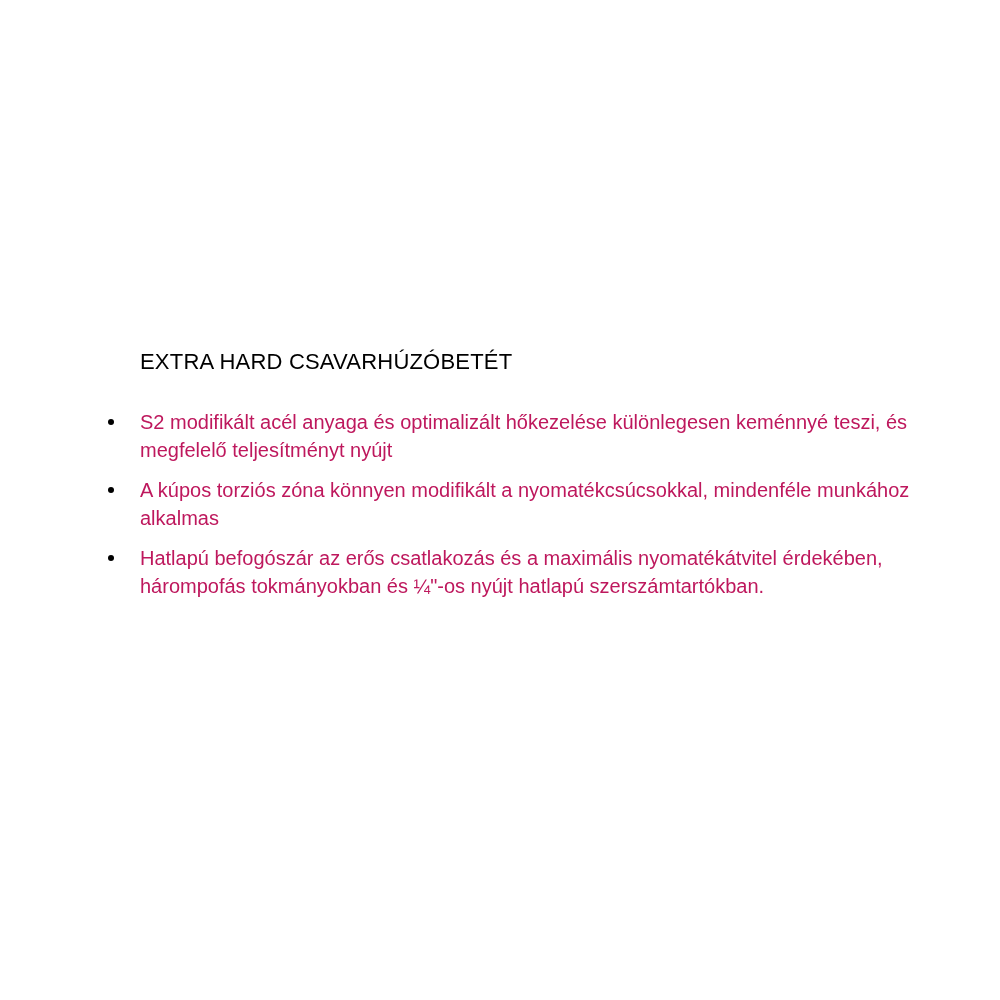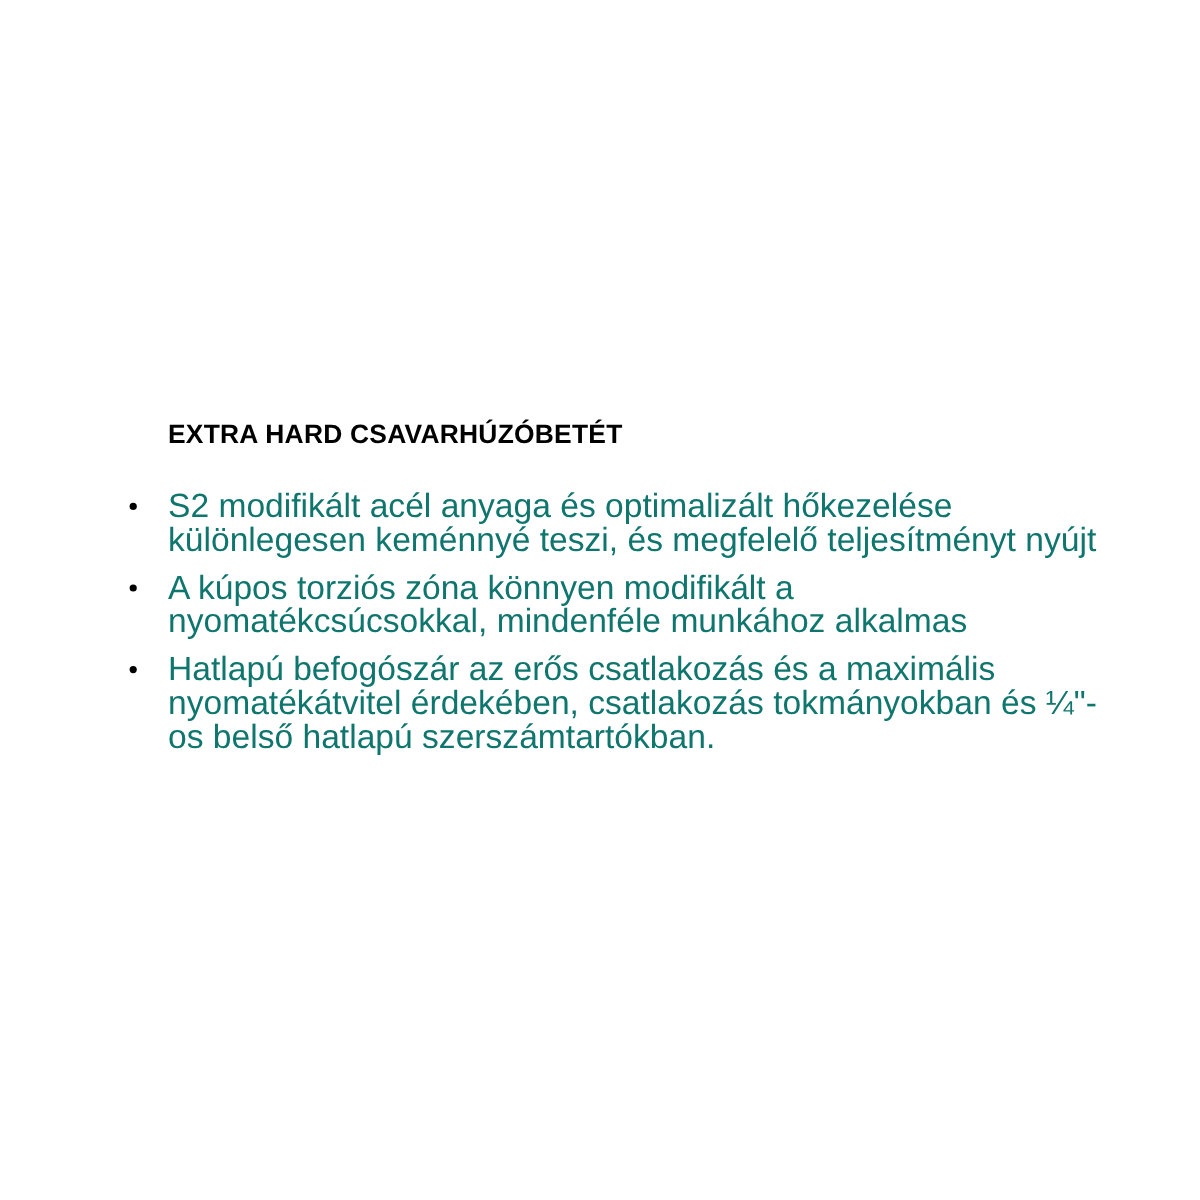--- a/index.html
+++ b/index.html
@@ -18,35 +18,35 @@
   }
   .doc-block {
     position: absolute;
     left: 140px;
     top: 348px;
     width: 780px;
   }
   .doc-title {
     margin: 0;
     font-size: 22px;
-    font-weight: bold;
+    font-weight: normal;
     line-height: 28px;
     letter-spacing: 0.2px;
     color: #000000;
   }
   .bullet-list {
     list-style: none;
     margin: 32px 0 0 0;
     padding: 0;
   }
   .bullet-item {
     position: relative;
-    font-size: 28px;
+    font-size: 20px;
     line-height: 28px;
-    color: #0f766e;
+    color: #be185d;
   }
   .bullet-item + .bullet-item {
     margin-top: 12px;
   }
   .bullet-dot {
     position: absolute;
     left: -32px;
     top: 11px;
     width: 6px;
     height: 6px;
@@ -68,16 +68,16 @@
     <li class="bullet-item">
       <span class="bullet-dot"></span>
       <span class="bullet-text">S2 modifikált acél anyaga és optimalizált hőkezelése különlegesen keménnyé teszi, és megfelelő teljesítményt nyújt</span>
     </li>
     <li class="bullet-item">
       <span class="bullet-dot"></span>
       <span class="bullet-text">A kúpos torziós zóna könnyen modifikált a nyomatékcsúcsokkal, mindenféle munkához alkalmas</span>
     </li>
     <li class="bullet-item">
       <span class="bullet-dot"></span>
-      <span class="bullet-text">Hatlapú befogószár az erős csatlakozás és a maximális nyomatékátvitel érdekében, csatlakozás tokmányokban és ¼"-os belső hatlapú szerszámtartókban.</span>
+      <span class="bullet-text">Hatlapú befogószár az erős csatlakozás és a maximális nyomatékátvitel érdekében, hárompofás tokmányokban és ¼"-os nyújt hatlapú szerszámtartókban.</span>
     </li>
   </ul>
 </div>
 
 </body></html>

